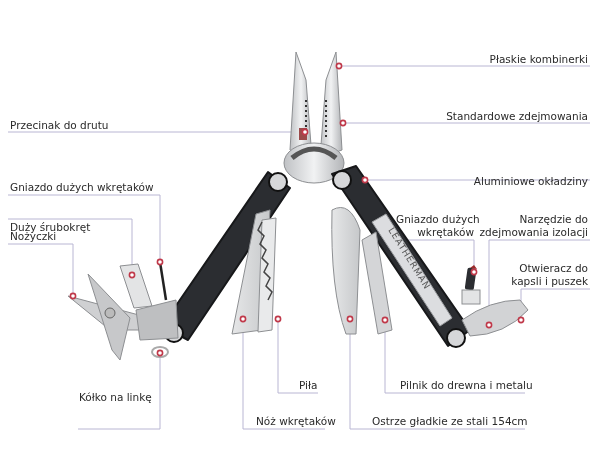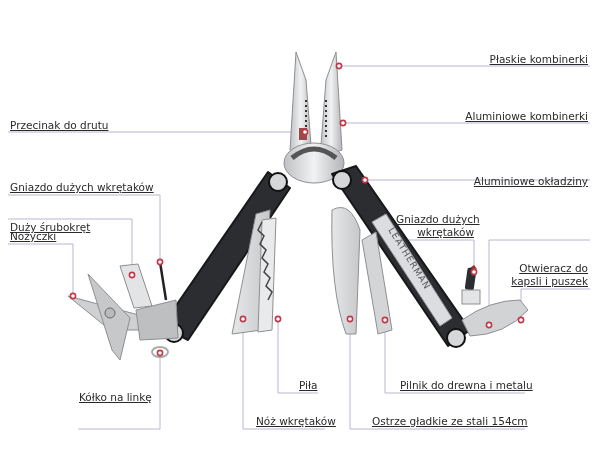--- a/index.html
+++ b/index.html
@@ -1,20 +1,20 @@
 <!DOCTYPE html>
 <html><head>
 <meta charset="utf-8">
 <style>
   html, body { margin:0; padding:0; background:#ffffff; }
   body { width:600px; height:469px; position:relative; overflow:hidden;
          font-family:"DejaVu Sans", "Liberation Sans", sans-serif; color:#222; }
   .stage { position:absolute; left:0; top:0; width:600px; height:469px; }
   svg.art { position:absolute; left:0; top:0; }
-  .lbl { position:absolute; font-size:10.5px; line-height:13px; white-space:nowrap; color:#2a2a2a;text-decoration:underline; }
+  .lbl { position:absolute; font-size:10.5px; line-height:13px; white-space:nowrap; color:#2a2a2a; }
   .lbl.r { text-align:right; }
 </style>
 </head>
 <body>
 
 <div class="stage">
 
   <svg class="art" width="600" height="469" viewBox="0 0 600 469">
     <defs>
       <linearGradient id="steel" x1="0" y1="0" x2="1" y2="0">
@@ -117,31 +117,35 @@
       <circle cx="521" cy="320" r="2.6"></circle>
       <circle cx="243" cy="319" r="2.6"></circle>
       <circle cx="278" cy="319" r="2.6"></circle>
       <circle cx="350" cy="319" r="2.6"></circle>
       <circle cx="385" cy="320" r="2.6"></circle>
       <circle cx="160" cy="353" r="2.6"></circle>
     </g>
   </svg>
 
   <div class="lbl r" style="right:12px; top:53px;">Płaskie kombinerki</div>
-  <div class="lbl r" style="right:12px; top:110px;">Aluminiowe kombinerki</div>
+  <div class="lbl r" style="right:12px; top:110px;">Standardowe zdejmowania</div>
   <div class="lbl r" style="right:12px; top:167px;margin-top:8px;">Aluminiowe okładziny</div>
 
   <div class="lbl" style="left:10px; top:119px;">Przecinak do drutu</div>
   <div class="lbl" style="left:10px; top:181px;">Gniazdo dużych wkrętaków</div>
   <div class="lbl" style="left:10px; top:205px;margin-top:16px;">Duży śrubokręt</div>
   <div class="lbl" style="left:10px; top:230px;">Nożyczki</div>
 
   <div class="lbl r" style="left:396px; width:78px; top:213px;">
     <div>Gniazdo dużych</div>
     <div>wkrętaków</div>
+  </div>
+  <div class="lbl r" style="right:12px; top:213px;">
+    <div>Narzędzie do</div>
+    <div>zdejmowania izolacji</div>
   </div>
   <div class="lbl r" style="right:12px; top:262px;">
     <div>Otwieracz do</div>
     <div>kapsli i puszek</div>
   </div>
 
   <div class="lbl" style="left:299px; top:379px;">Piła</div>
   <div class="lbl" style="left:400px; top:379px;">Pilnik do drewna i metalu</div>
 
   <div class="lbl" style="left:79px; top:391px;">Kółko na linkę</div>

